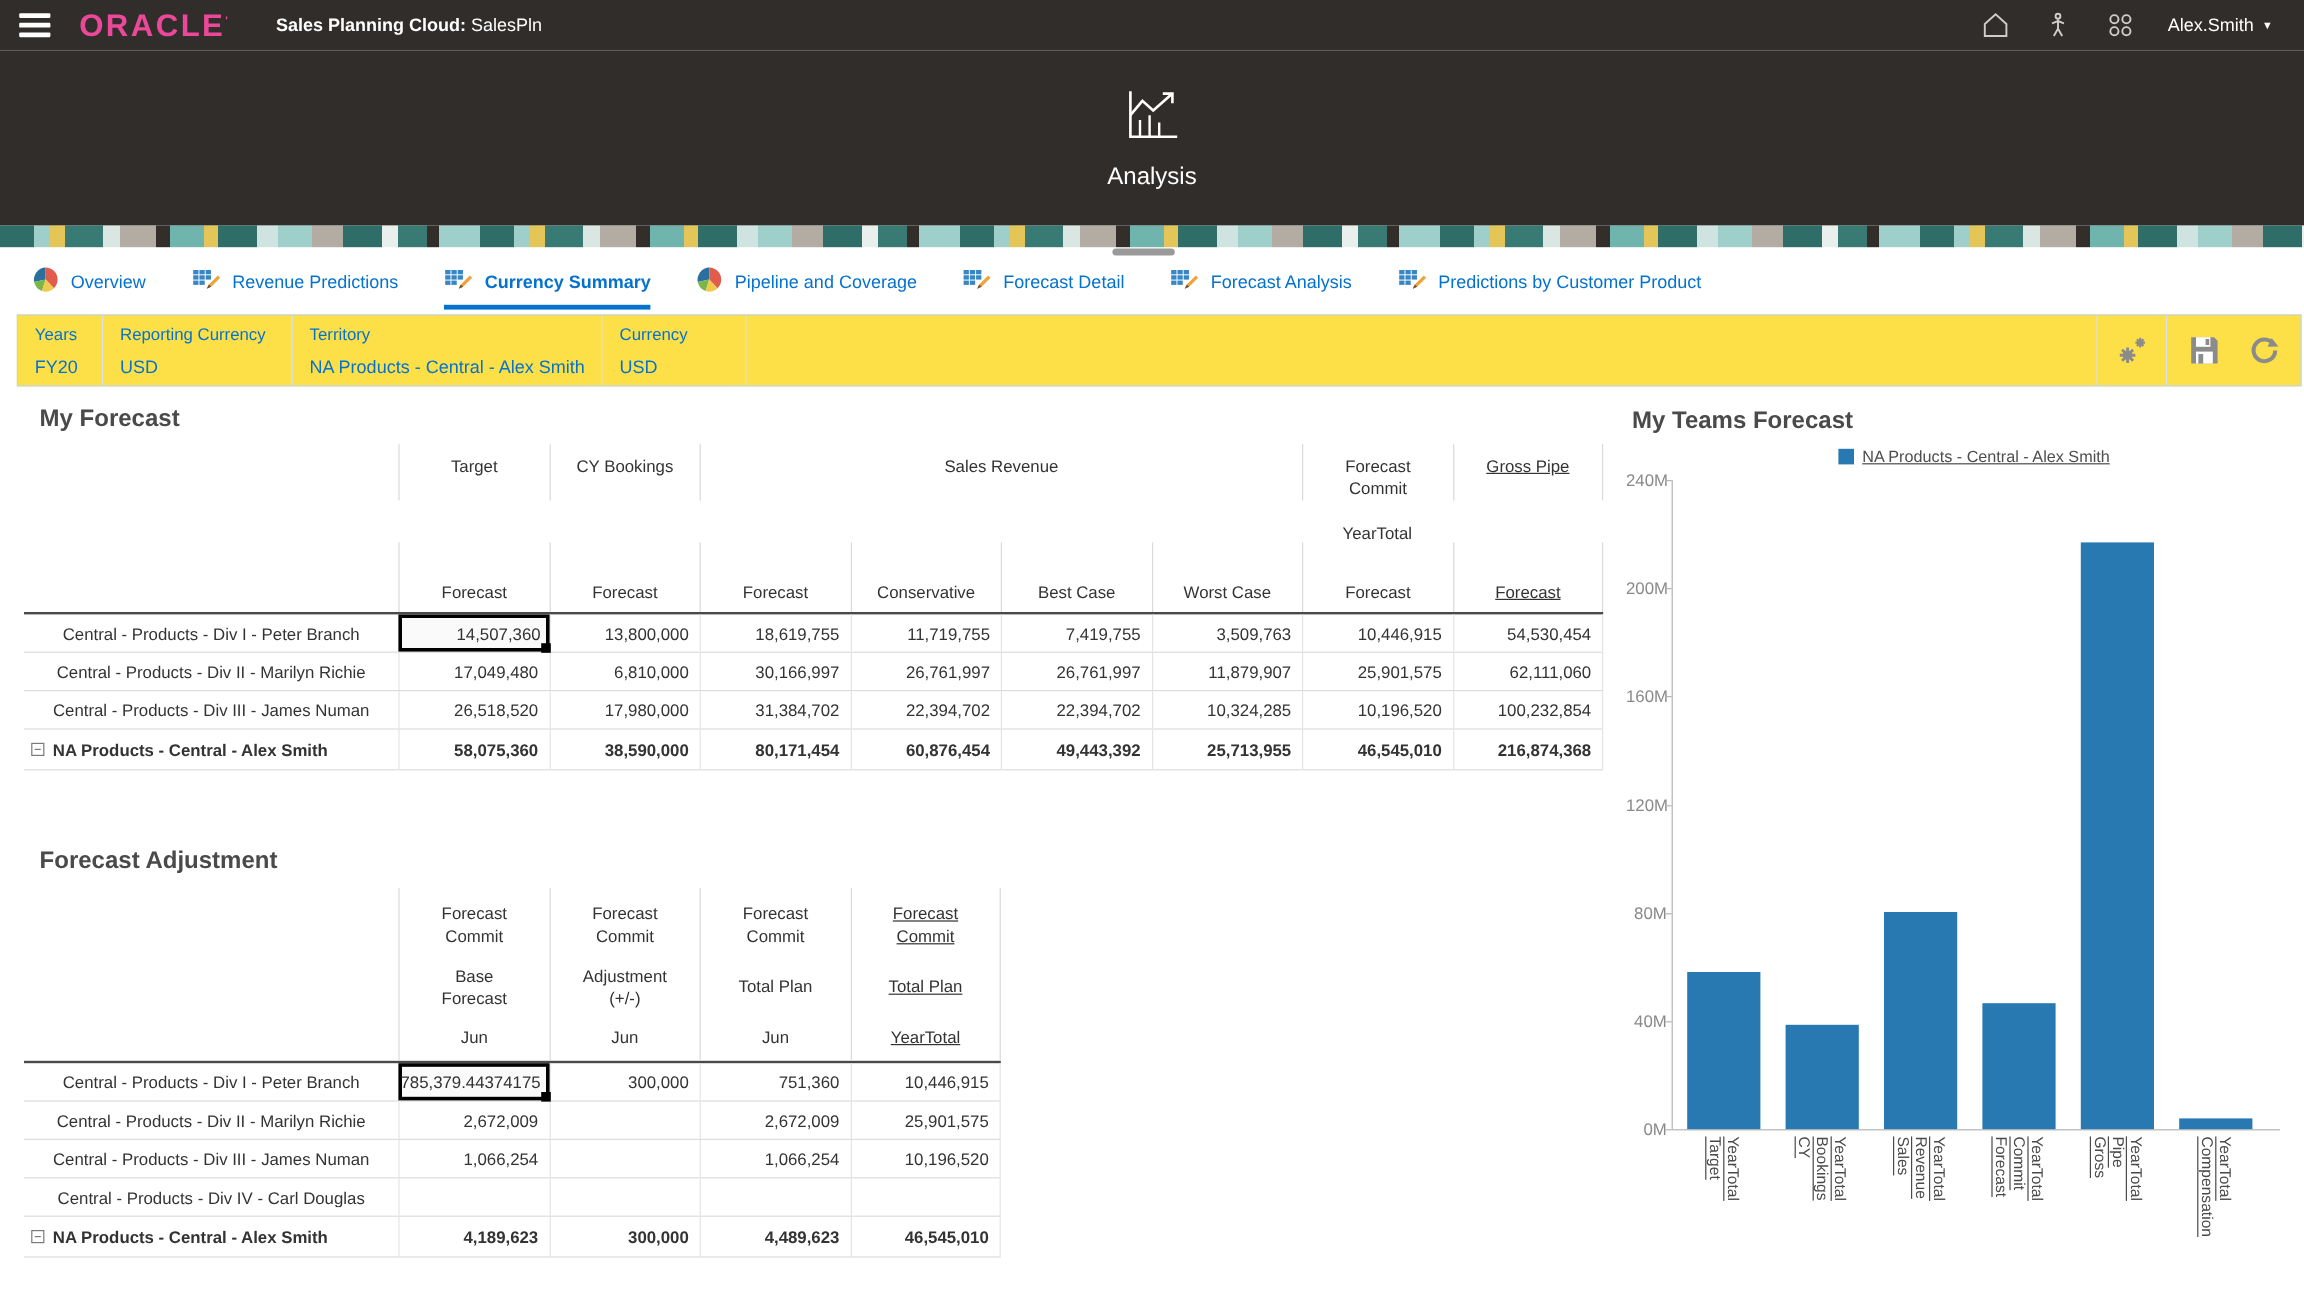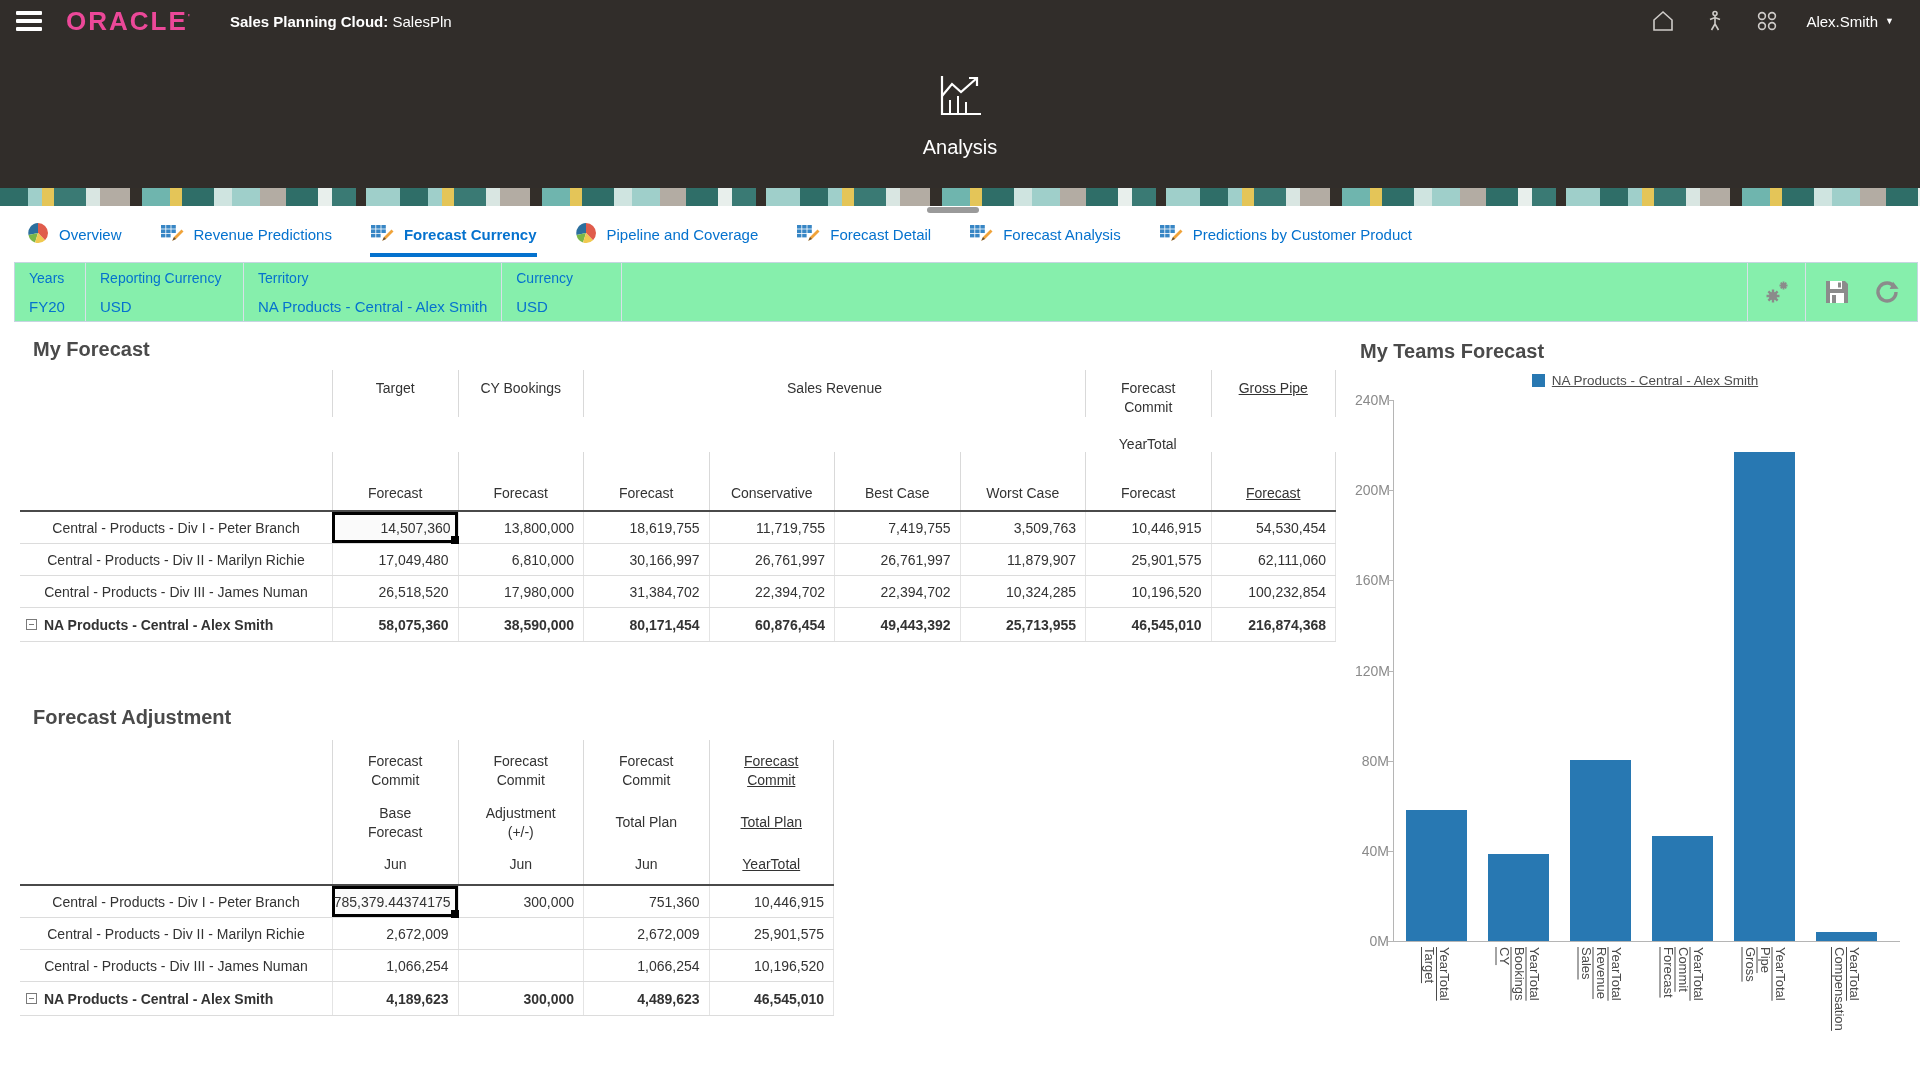--- a/index.html
+++ b/index.html
@@ -37,21 +37,21 @@
 
   
   .tabbar { position:absolute; left:27px; top:222px; display:flex; gap:38px; }
   .tab { display:flex; align-items:center; gap:10px; padding-bottom:10px; position:relative;
     color:#0572ce; font-size:15px; cursor:pointer; white-space:nowrap; }
   .tab.active { font-weight:bold; }
   .tab.active::after { content:""; position:absolute; left:0; right:0; bottom:0; height:4px; background:#0572ce; }
 
   
   .pov { position:absolute; left:14px; top:262px; width:1904px; height:60px;
-    border:1px solid #c6d5e1; background:#86efac; display:flex; align-items:stretch; }
+    border:1px solid #c6d5e1; background:#fde047; display:flex; align-items:stretch; }
   .pov-item { padding:7px 14px 6px 14px; border-right:1px solid #d8e0e8; display:flex;
     flex-direction:column; justify-content:space-between; cursor:pointer; }
   .pov-item .pl { color:#0572ce; font-size:14px; }
   .pov-item .pv { color:#0572ce; font-size:15px; }
   .pov-spacer { flex:1; }
   .pov-tool { border-left:1px solid #d8e0e8; display:flex; align-items:center; justify-content:center; gap:22px; }
   .pov-tool.gear-cell { width:58px; }
   .pov-tool.action-cell { width:112px; }
   .tool-btn { cursor:pointer; display:flex; align-items:center; justify-content:center; }
 
@@ -181,21 +181,21 @@
             <rect x="11.4" y="3" width="4.4" height="3.6"></rect>
             <rect x="1" y="7.4" width="4.4" height="3.6"></rect>
             <rect x="6.2" y="7.4" width="4.4" height="3.6"></rect>
             <rect x="11.4" y="7.4" width="4.4" height="3.6"></rect>
             <rect x="1" y="11.8" width="4.4" height="3.6"></rect>
             <rect x="6.2" y="11.8" width="4.4" height="3.6"></rect>
           </g>
           <path d="M21.5 7.5 L14 15 L12.3 18.7 L16 17 L23.5 9.5 Z" fill="#f0a33a"></path>
           <path d="M12.3 18.7 L14 15 L16 17 Z" fill="#6b5436"></path>
         </svg></span>
-      <span>Forecast Currency</span>
+      <span>Currency Summary</span>
     </div>
     <div class="tab">
       <span><svg width="22" height="22" viewBox="0 0 22 22">
           <path d="M11 11 L11 1 A10 10 0 0 0 1.5 13 Z" fill="#2b6f9e"></path>
           <path d="M11 11 L18 18.2 A10 10 0 0 0 21 11 A10 10 0 0 0 11 1 Z" fill="#e05c4c"></path>
           <path d="M11 11 L1.5 13 A10 10 0 0 0 8 20.5 Z" fill="#7ab648"></path>
           <path d="M11 11 L8 20.5 A10 10 0 0 0 18 18.2 Z" fill="#f0c94f"></path>
         </svg></span>
       <span>Pipeline and Coverage</span>
     </div>
@@ -438,20 +438,27 @@
         <div class="tcell"></div>
         <div class="tcell">2,672,009</div>
         <div class="tcell last">25,901,575</div>
       </div>
       <div class="grid-row trow" style="grid-template-columns: 312px repeat(4, 125.5px);">
         <div class="tlabel">Central - Products - Div III - James Numan</div>
         <div class="tcell">1,066,254</div>
         <div class="tcell"></div>
         <div class="tcell">1,066,254</div>
         <div class="tcell last">10,196,520</div>
+      </div>
+      <div class="grid-row trow" style="grid-template-columns: 312px repeat(4, 125.5px);">
+        <div class="tlabel">Central - Products - Div IV - Carl Douglas</div>
+        <div class="tcell"></div>
+        <div class="tcell"></div>
+        <div class="tcell"></div>
+        <div class="tcell last"></div>
       </div>
       <div class="grid-row trow total" style="grid-template-columns: 312px repeat(4, 125.5px);">
         <div class="tlabel">
           <span class="collapse-box"></span>
           <span>NA Products - Central - Alex Smith</span>
         </div>
         <div class="tcell">4,189,623</div>
         <div class="tcell">300,000</div>
         <div class="tcell">4,489,623</div>
         <div class="tcell last">46,545,010</div>

